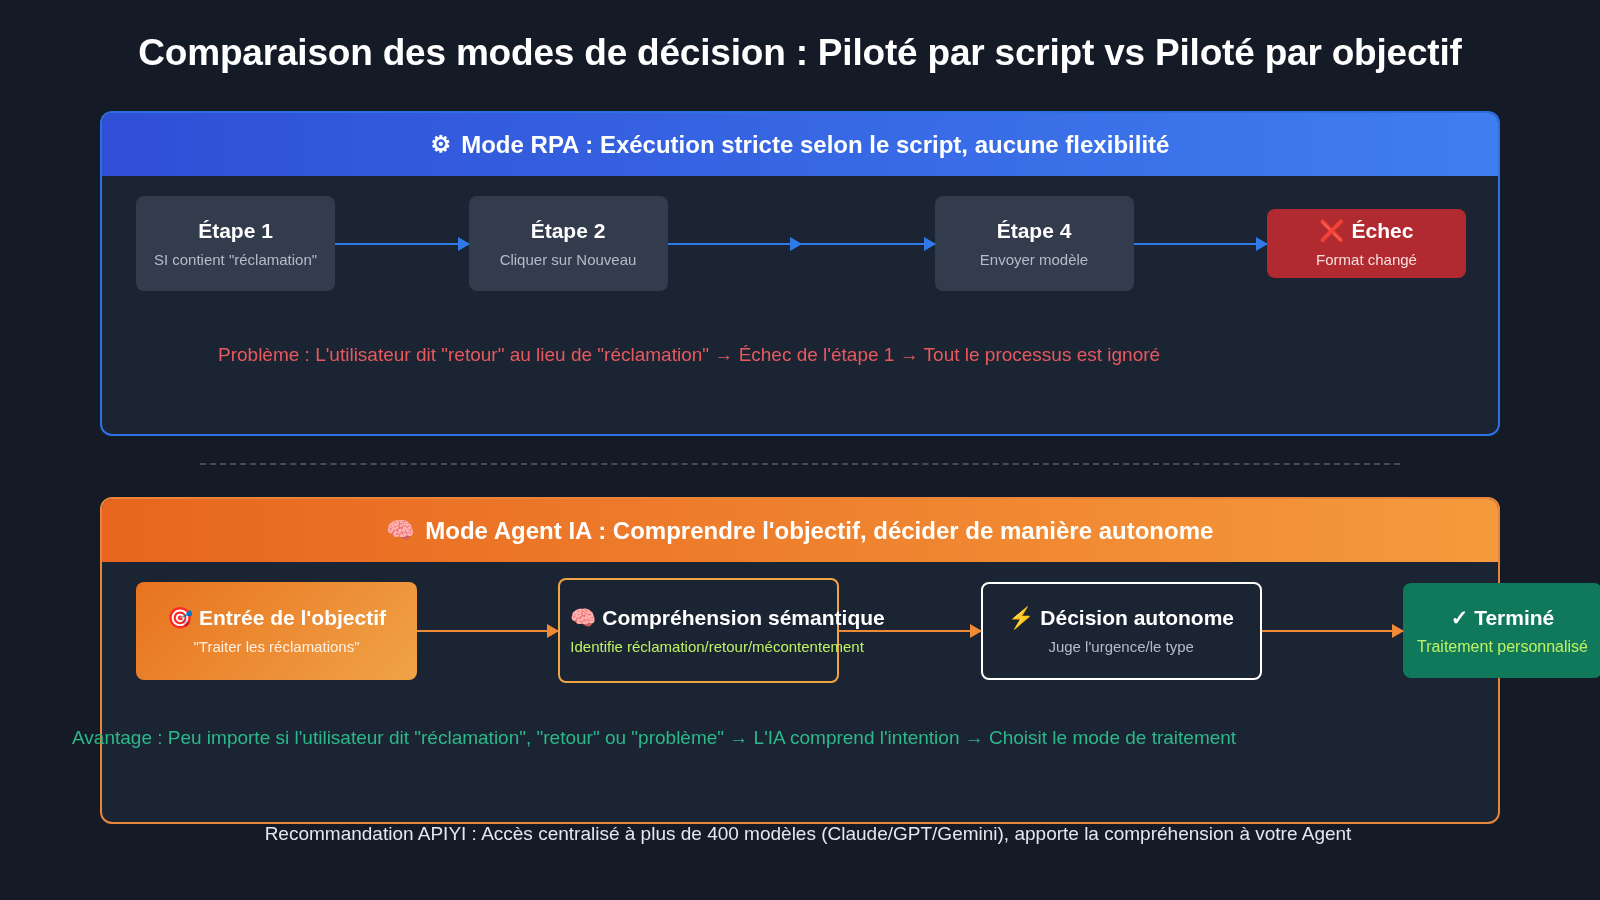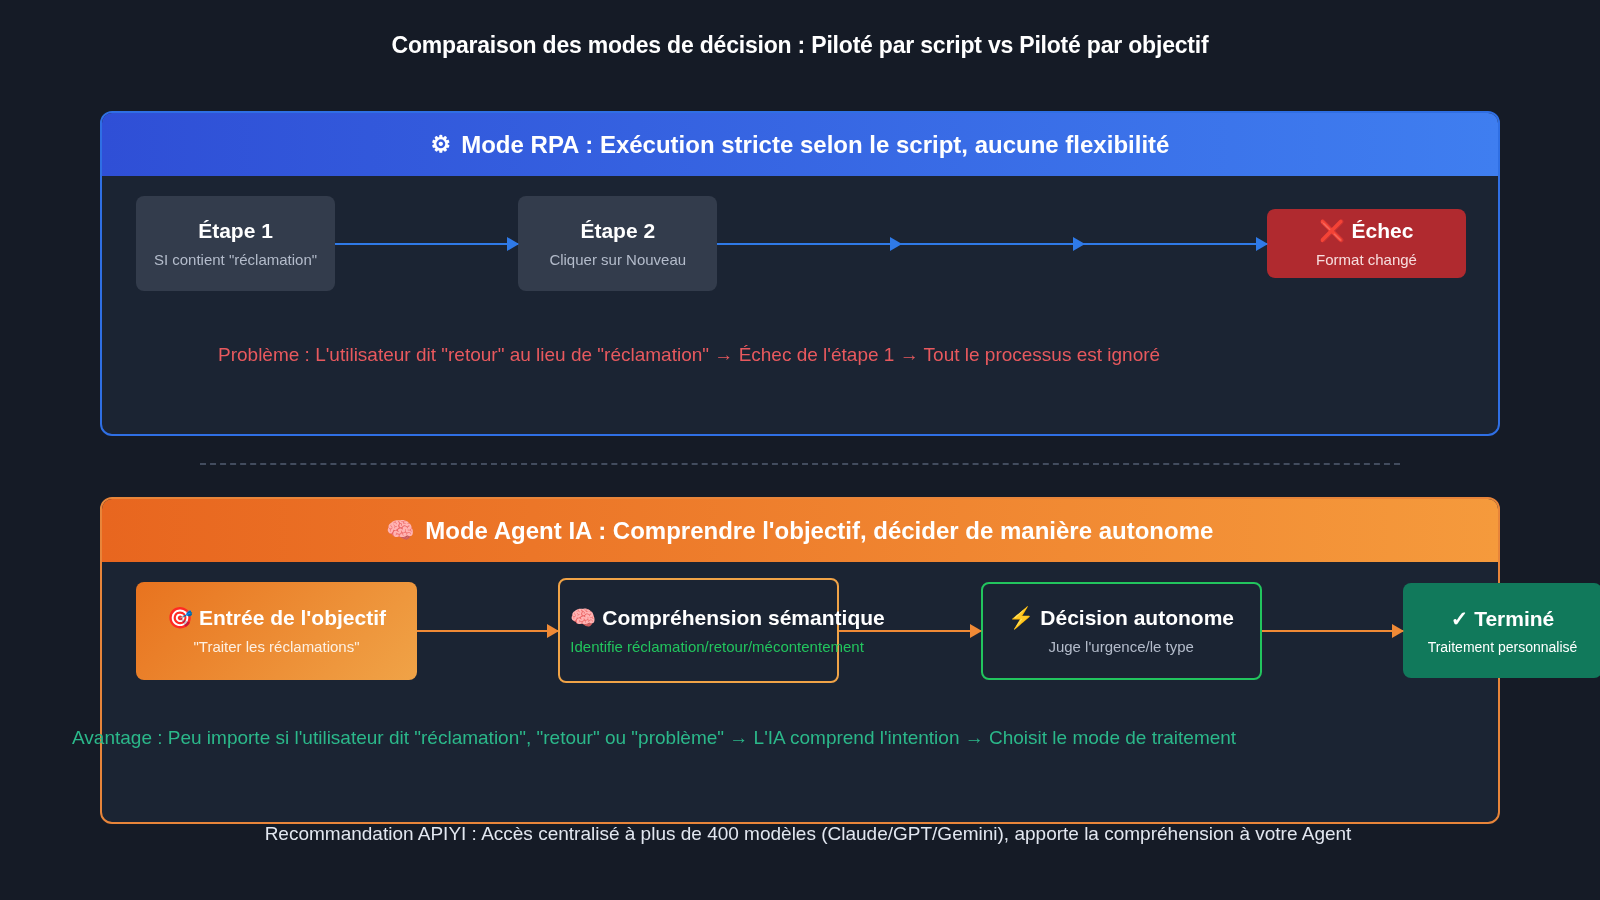--- a/index.html
+++ b/index.html
@@ -19,21 +19,21 @@
     position: relative;
     width: 1600px;
     height: 900px;
     background: #151b26;
     box-sizing: border-box;
   }
 
   
   .main-title {
     text-align: center;
-    font-size: 23px;
+    font-size: 37px;
     font-weight: bold;
     color: #ffffff;
     padding-top: 32px;
     letter-spacing: -0.2px;
   }
 
   
   .panel {
     position: absolute;
     left: 100px;
@@ -167,36 +167,36 @@
     background: linear-gradient(135deg, #e8731f 0%, #f0a347 100%);
   }
   .node-goal .node-sub { color: #fdf0e2; }
 
   .node-semantic {
     width: 281px;
     height: 105px;
     background: transparent;
     border: 2px solid #f0a347;
   }
-  .node-semantic .node-sub { color: #22c55e; }
+  .node-semantic .node-sub { color: #bef264; }
 
   .node-decision {
     width: 281px;
     height: 98px;
     background: transparent;
-    border: 2px solid #22c55e;
+    border: 2px solid #ffffff;
   }
   .node-decision .node-sub { color: #b4bccb; }
 
   .node-done {
     width: 199px;
     height: 95px;
     background: #11795b;
   }
-  .node-done .node-sub { color: #ffffff; font-size: 14px; }
+  .node-done .node-sub { color: #bef264; font-size: 16px; }
 
   
   .note {
     position: absolute;
     font-size: 19px;
     white-space: nowrap;
   }
   .note-problem {
     top: 344px;
     left: 218px;
@@ -245,20 +245,24 @@
       <div class="node-title">Étape 1</div>
       <div class="node-sub">SI contient "réclamation"</div>
     </div>
     <div class="arrow-blue"></div>
     <div class="node node-step">
       <div class="node-title">Étape 2</div>
       <div class="node-sub">Cliquer sur Nouveau</div>
     </div>
     <div class="arrow-blue"></div>
     <div class="arrow-blue"></div>
+    <div class="node node-step">
+      <div class="node-title">Étape 4</div>
+      <div class="node-sub">Envoyer modèle</div>
+    </div>
     <div class="arrow-blue"></div>
     <div class="node node-fail">
       <div class="node-title">
         <span>❌</span>
         <span>Échec</span>
       </div>
       <div class="node-sub">Format changé</div>
     </div>
   </div>
 

